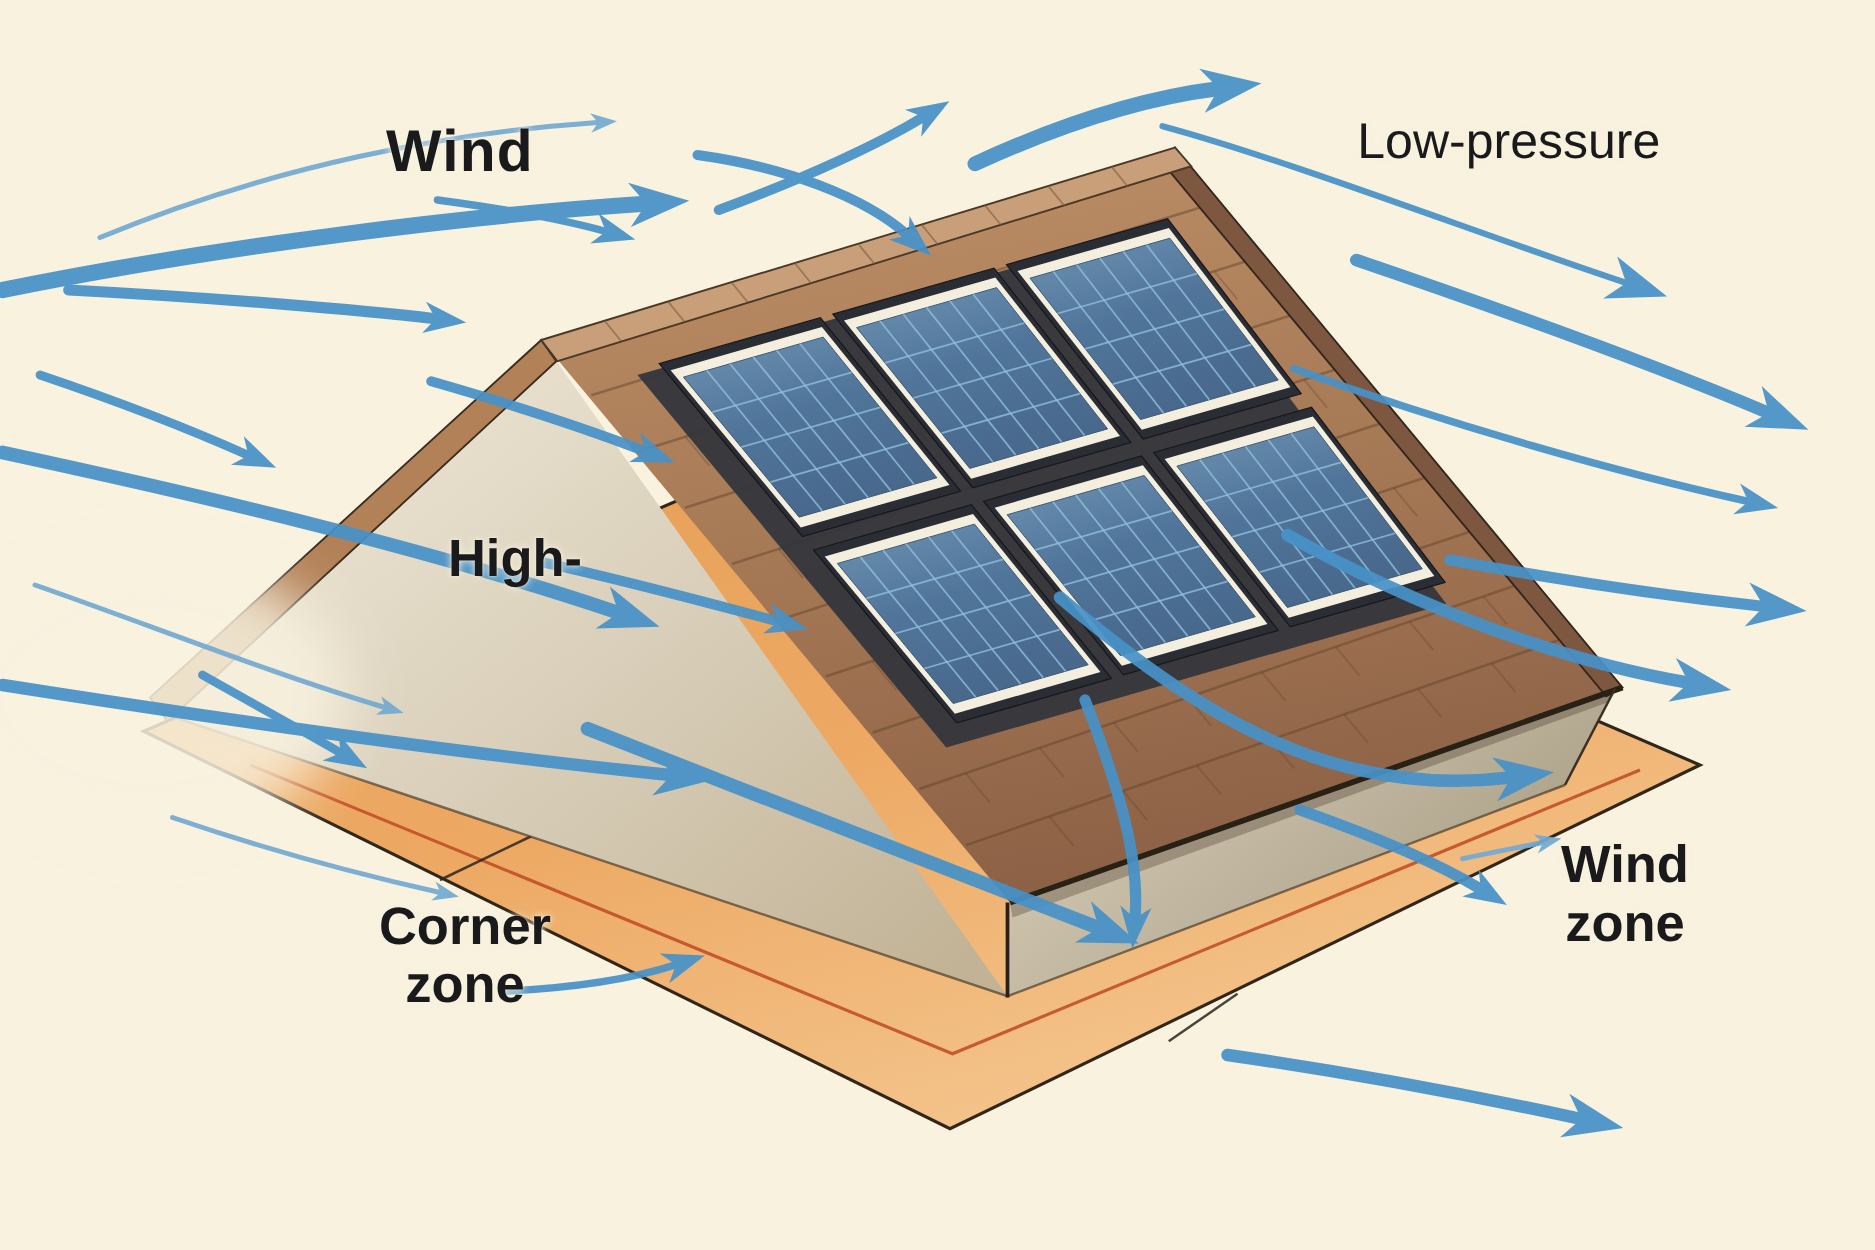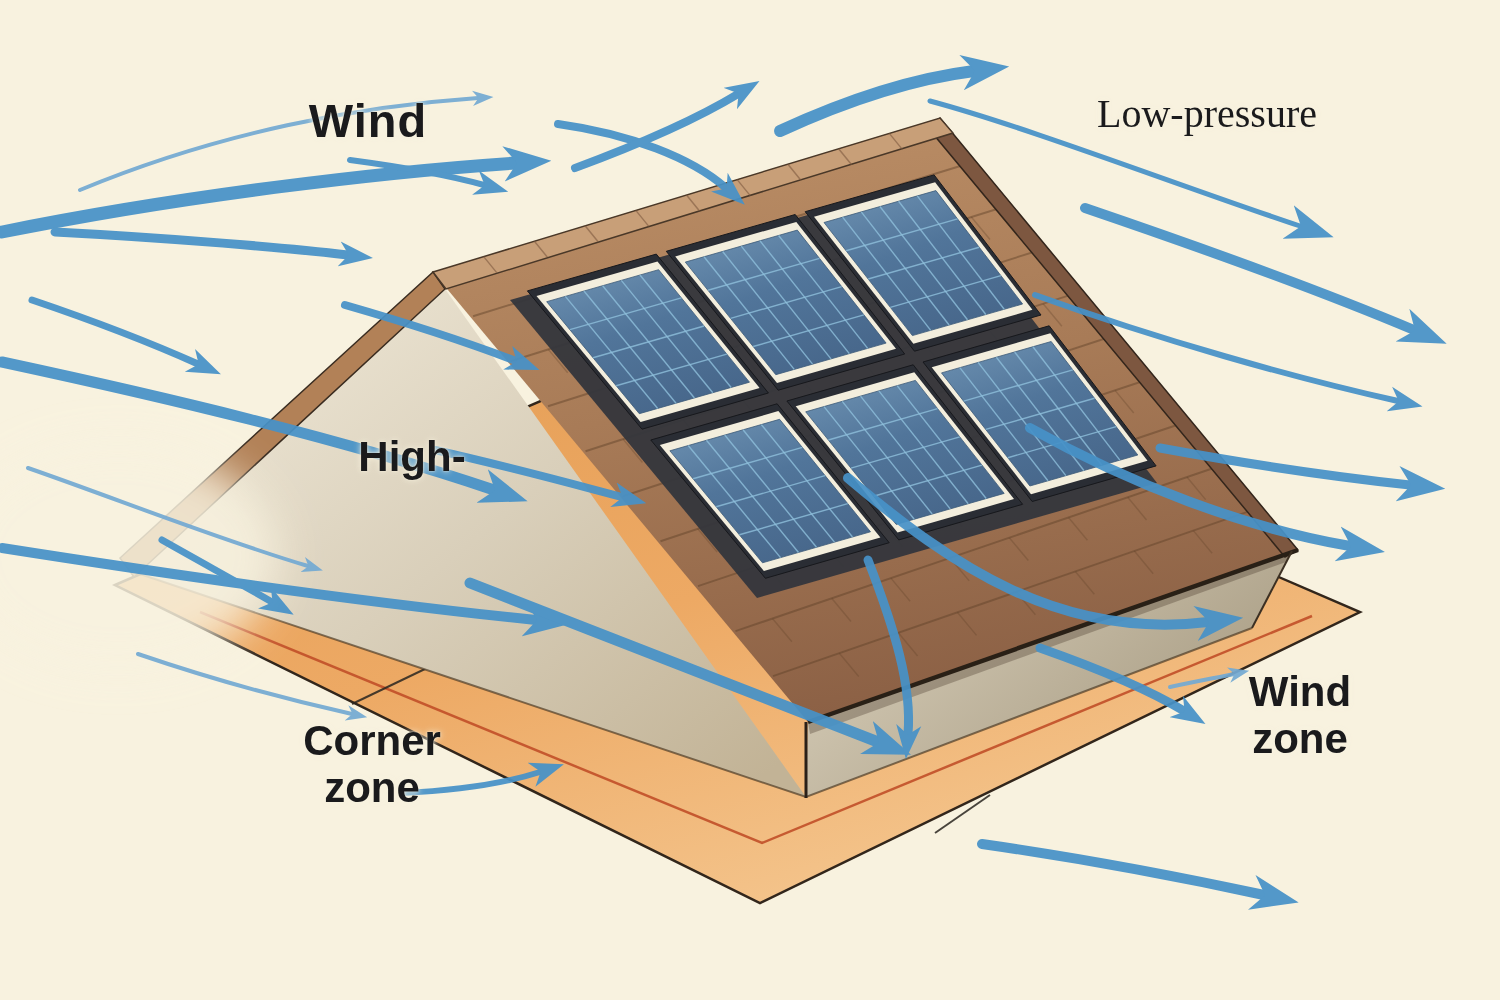--- a/index.html
+++ b/index.html
@@ -15,21 +15,21 @@
     position:absolute;
     transform:translate(-50%,-50%);
     color:#1a1a1c;
     text-align:center;
     line-height:1.12;
     white-space:nowrap;
     text-shadow:0 0 7px rgba(248,242,223,.95), 0 0 2px rgba(248,242,223,.85);
     user-select:none;
   }
   .lbl-wind{font-size:47px;font-weight:700;letter-spacing:1px;}
-  .lbl-low{font-size:40px;font-weight:500;font-family:Liberation Serif, serif;}
+  .lbl-low{font-size:40px;font-weight:500;}
   .lbl-high,.lbl-corner,.lbl-edge{font-size:42px;font-weight:600;}
 </style>
 </head>
 <body>
 
 <div class="stage">
 
   <svg width="1500" height="1000" viewBox="0 0 1500 1000">
     <defs>
       <linearGradient id="groundGrad" x1="0" y1="0" x2="0.6" y2="1">
@@ -292,21 +292,21 @@
   </svg>
 
   <div class="lbl lbl-wind" style="left:368px;top:121px;">
     <span>Wind</span>
   </div>
 
   <div class="lbl lbl-low" style="left:1207px;top:114px;">
     <span>Low-pressure</span>
   </div>
 
-  <div class="lbl lbl-high" style="left:412px;top:457px;">
+  <div class="lbl lbl-high" style="left:412px;top:446px;">
     <div>High-</div>
   </div>
 
   <div class="lbl lbl-corner" style="left:341px;top:764px;margin-left:31px;">
     <div>Corner</div>
     <div>zone</div>
   </div>
 
   <div class="lbl lbl-edge" style="left:1300px;top:715px;">
     <div>Wind</div>

